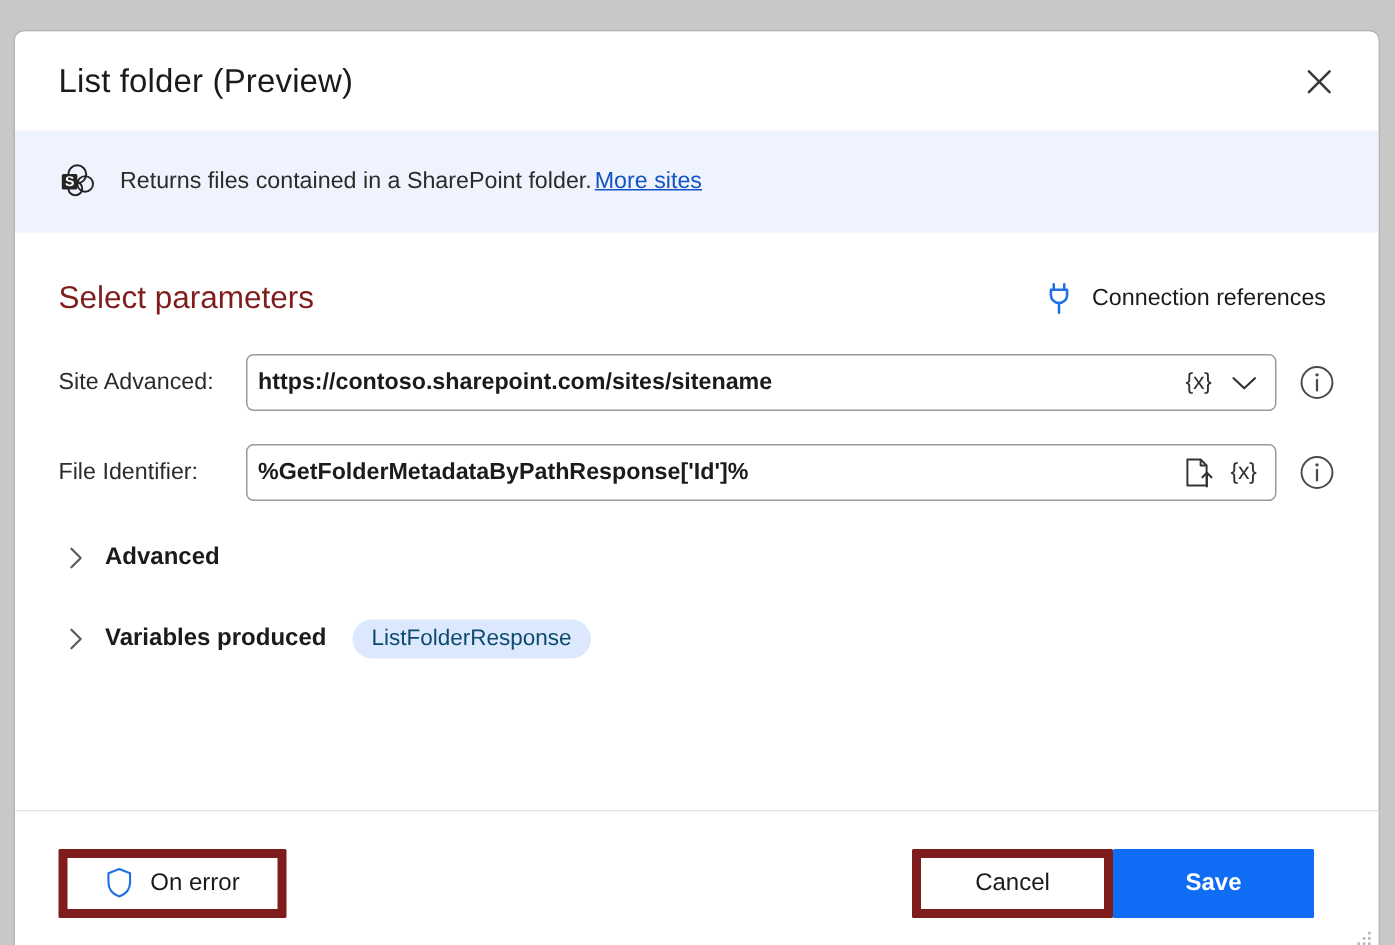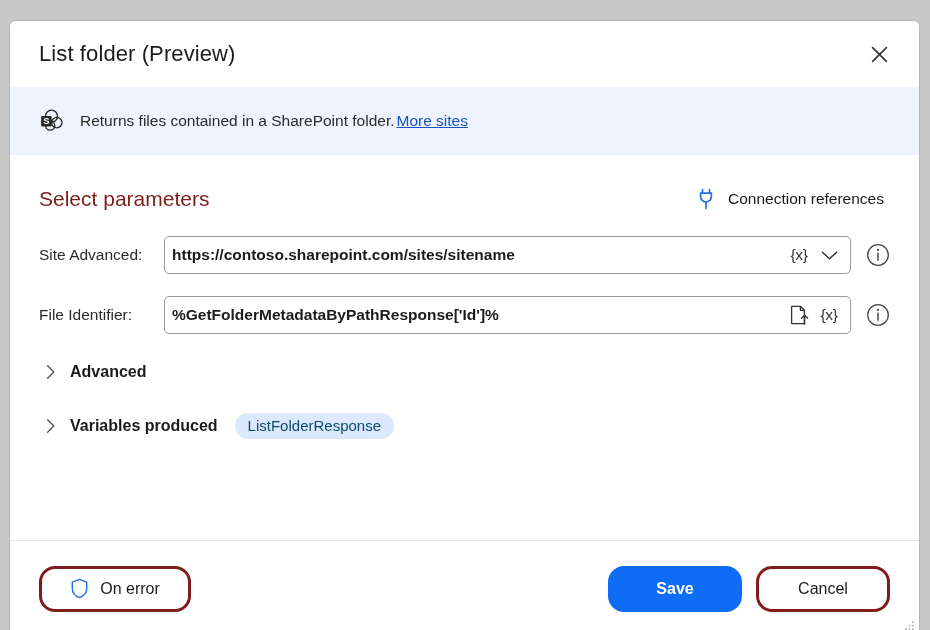--- a/index.html
+++ b/index.html
@@ -209,28 +209,28 @@
     border-top: 1px solid #e6e6e6;
     display: flex;
     align-items: center;
     padding: 0 29px;
     box-sizing: border-box;
     background: #ffffff;
     position: relative;
   }
   .btn {
     height: 46px;
-    border-radius: 16px;
+    border-radius: 1px;
     font-size: 16px;
     display: flex;
     align-items: center;
     justify-content: center;
     cursor: pointer;
     box-sizing: border-box;
-    border: 3px solid #7f1d1d;
+    border: 6px solid #7f1d1d;
     background: #ffffff;
     color: #1b1b1b;
   }
   .btn-onerror {
     width: 152px;
     gap: 11px;
   }
   .spacer { flex: 1; }
   .btn-save {
     width: 134px;
@@ -351,22 +351,22 @@
   </div>
 
   <div class="footer">
     <div class="btn btn-onerror">
       <svg width="19" height="21" viewBox="0 0 19 21">
         <path d="M9.5 1.4 L16.7 4.2 L16.7 10.3 C16.7 15.0 13.4 18.2 9.5 19.6 C5.6 18.2 2.3 15.0 2.3 10.3 L2.3 4.2 Z" fill="none" stroke="#1f6fe5" stroke-width="1.4" stroke-linejoin="round"></path>
       </svg>
       <span>On error</span>
     </div>
     <div class="spacer"></div>
+    <div class="btn btn-cancel">Cancel</div>
     <div class="btn btn-save">Save</div>
-    <div class="btn btn-cancel">Cancel</div>
 
     <svg class="grip" viewBox="0 0 13 13">
       <g fill="#b9b9c4">
         <rect x="10" y="1.2" width="1.8" height="1.8"></rect>
         <rect x="6.5" y="4.7" width="1.8" height="1.8"></rect>
         <rect x="10" y="4.7" width="1.8" height="1.8"></rect>
         <rect x="3" y="8.2" width="1.8" height="1.8"></rect>
         <rect x="6.5" y="8.2" width="1.8" height="1.8"></rect>
         <rect x="10" y="8.2" width="1.8" height="1.8"></rect>
       </g>

